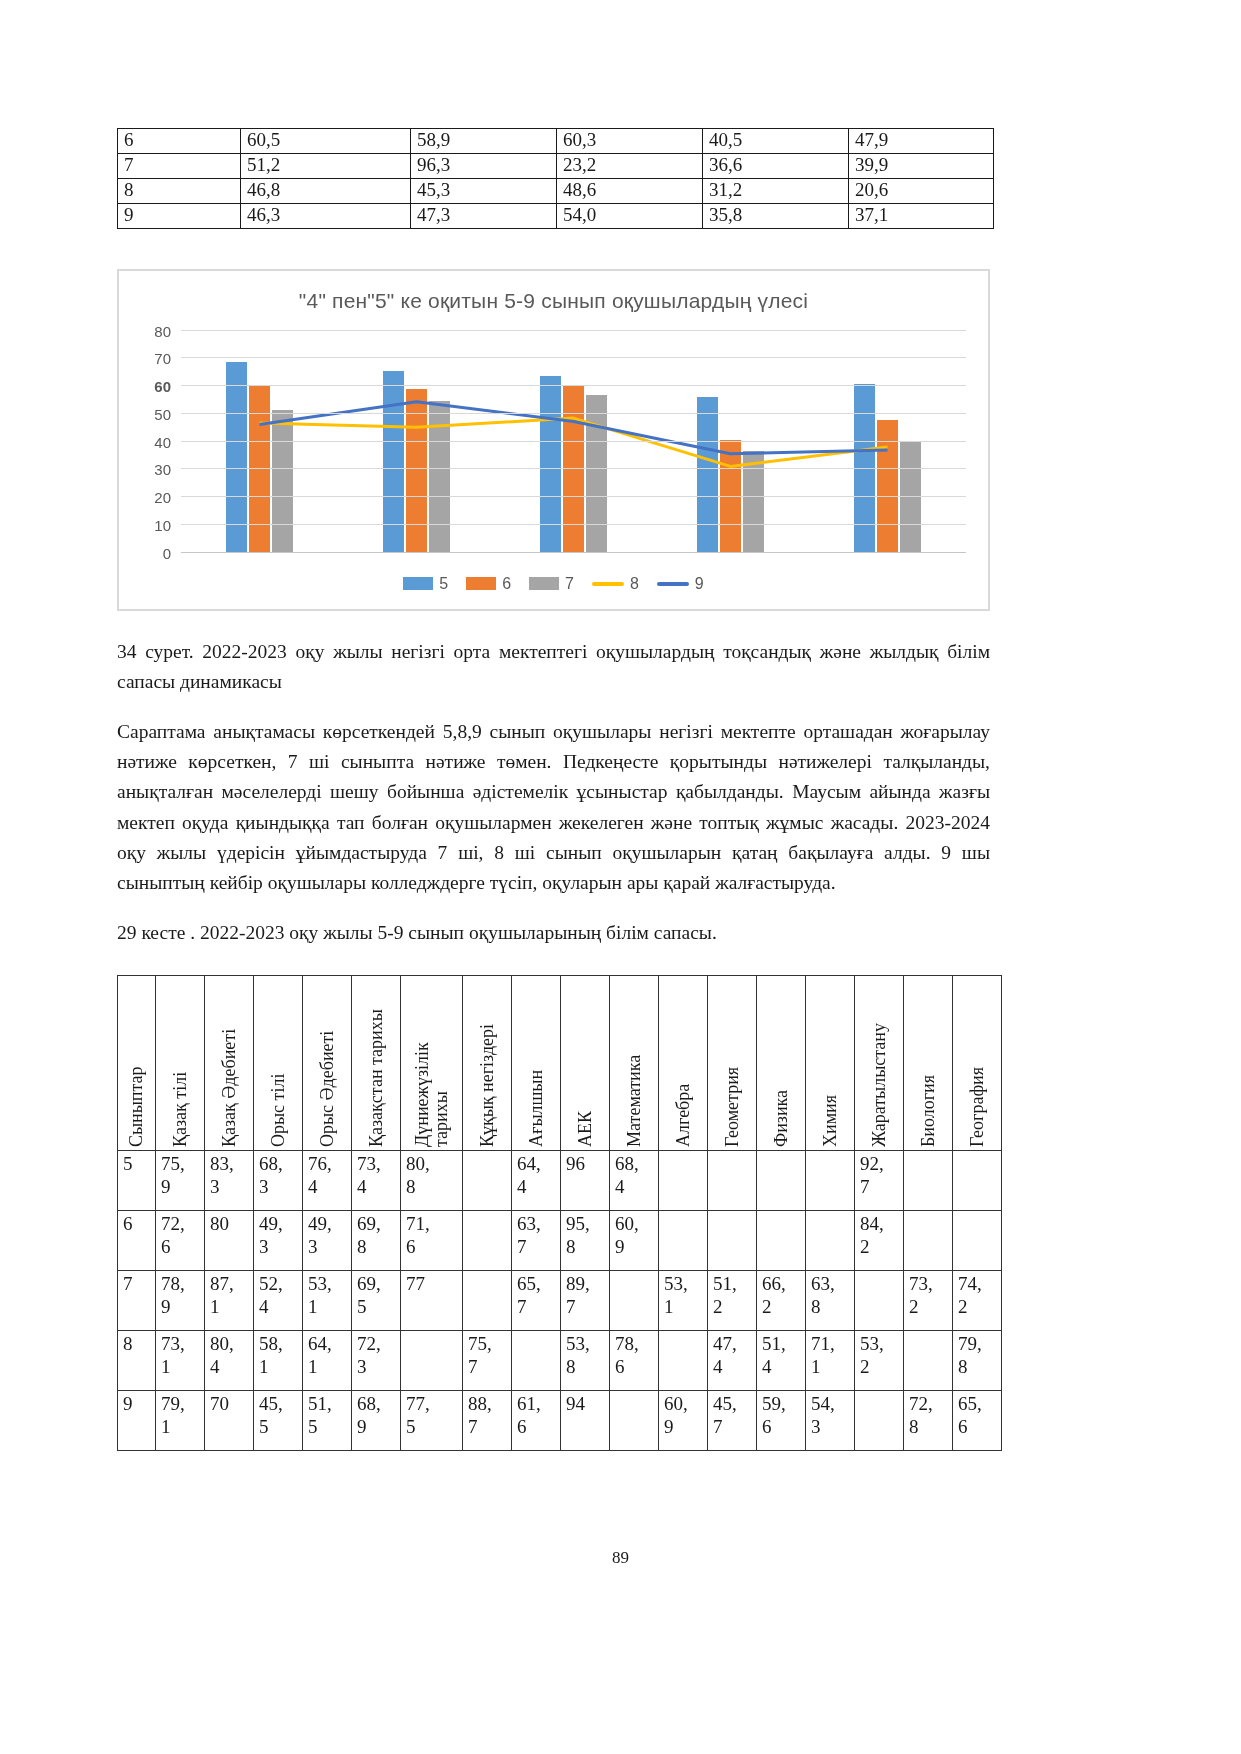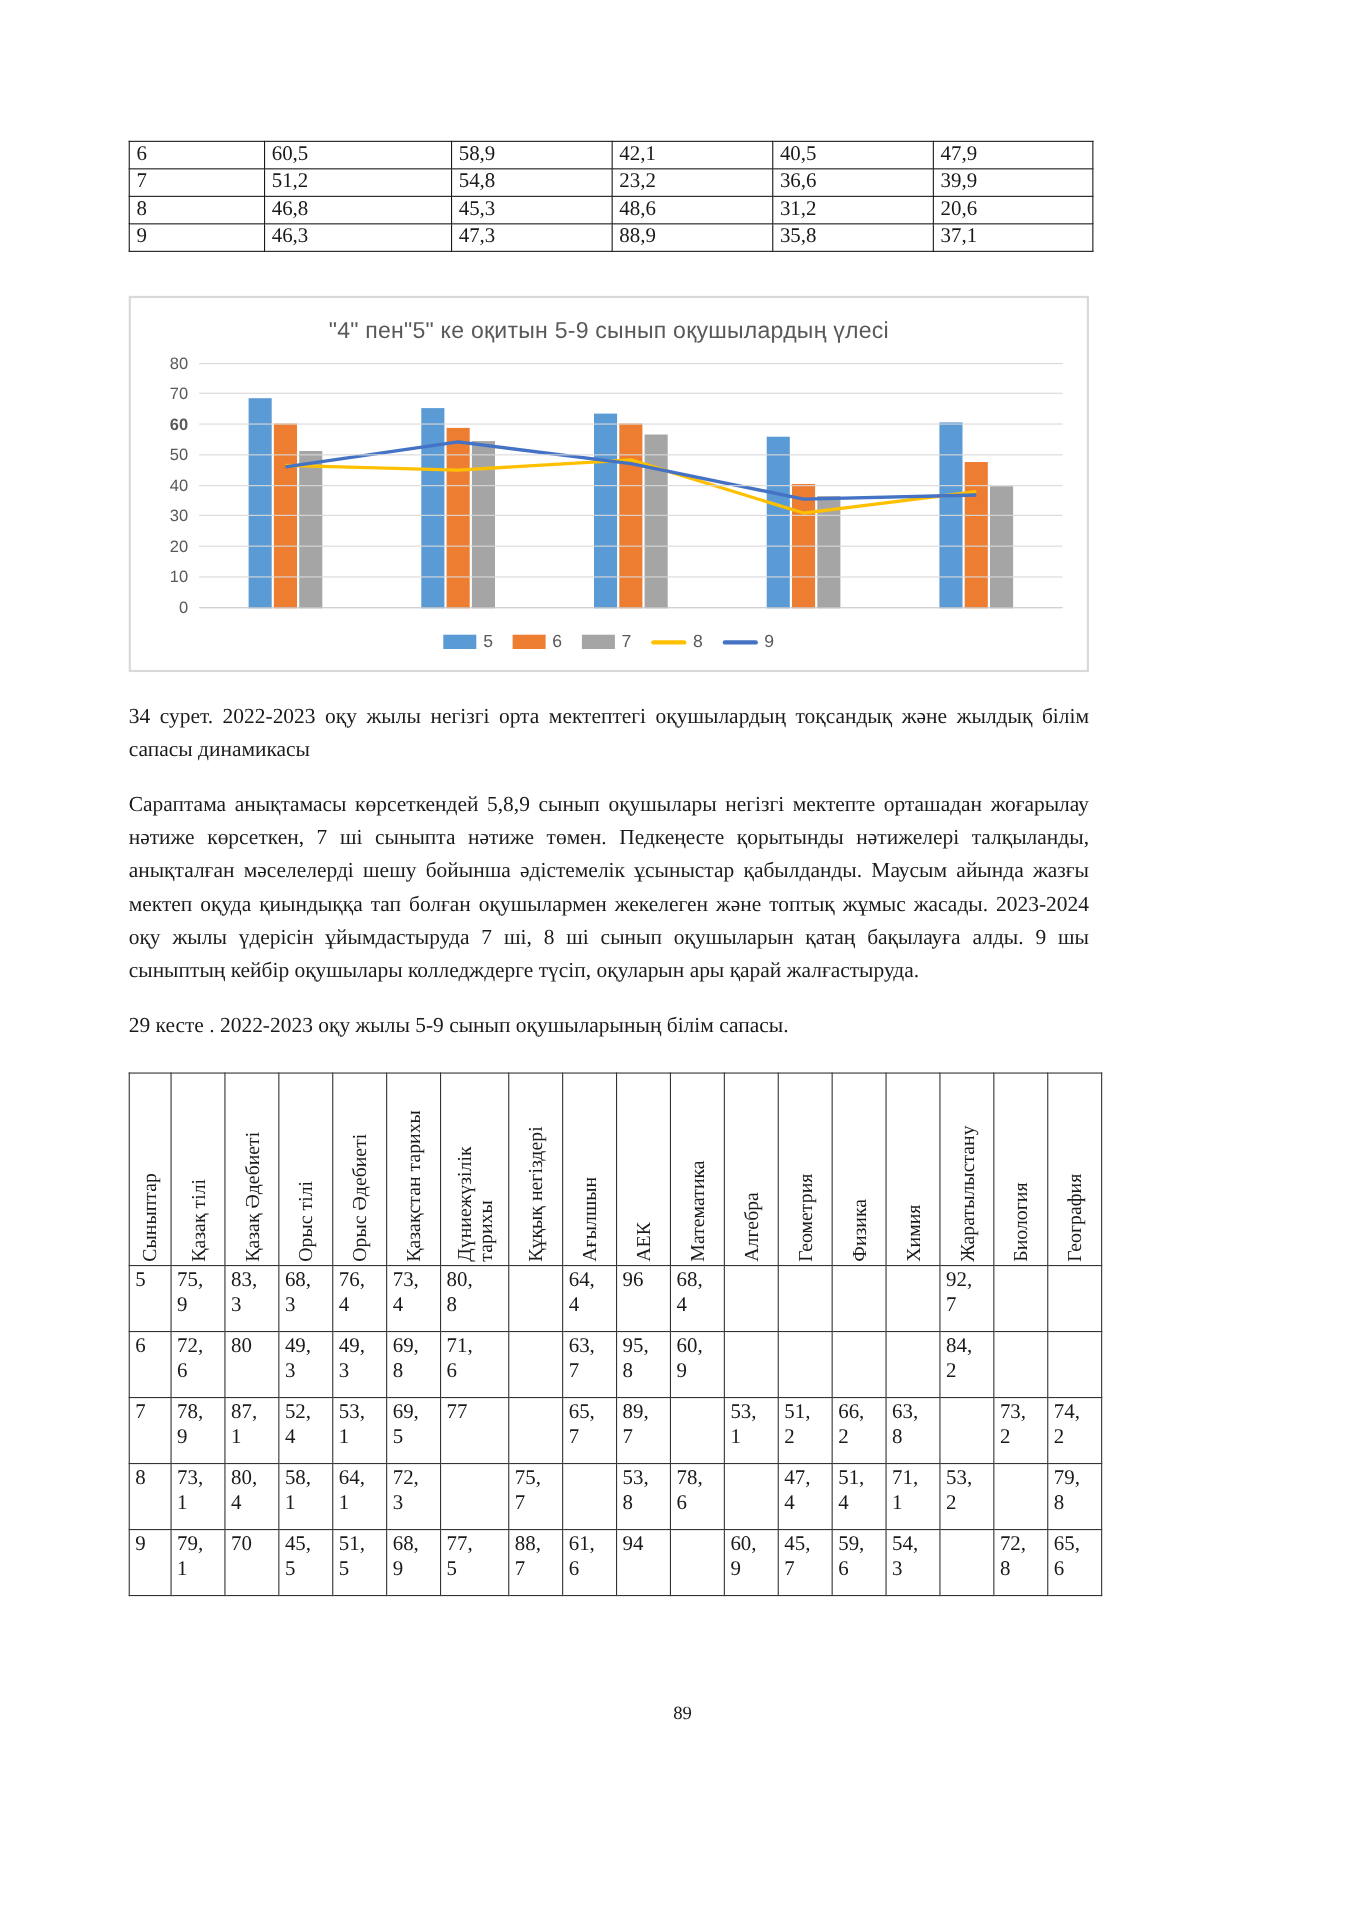--- a/index.html
+++ b/index.html
@@ -89,45 +89,45 @@
         <col style="width:146px">
       <col style="width:146px">
         <col style="width:146px">
         <col style="width:145px">
     </colgroup>
     <tbody id="top-table-body">
         <tr>
           <td>6</td>
           <td>60,5</td>
           <td>58,9</td>
-          <td>42,1</td>
+          <td>60,3</td>
           <td>40,5</td>
           <td>47,9</td>
         </tr>
         <tr>
           <td>7</td>
           <td>51,2</td>
-          <td>54,8</td>
+          <td>96,3</td>
           <td>23,2</td>
           <td>36,6</td>
           <td>39,9</td>
         </tr>
         <tr>
           <td>8</td>
           <td>46,8</td>
           <td>45,3</td>
           <td>48,6</td>
           <td>31,2</td>
           <td>20,6</td>
         </tr>
         <tr>
           <td>9</td>
           <td>46,3</td>
           <td>47,3</td>
-          <td>88,9</td>
+          <td>54,0</td>
           <td>35,8</td>
           <td>37,1</td>
         </tr>
       </tbody>
   </table>
 
   <figure class="chart-box" style="margin-left:0">
     <div class="chart-title">"4" пен"5" ке оқитын 5-9 сынып оқушылардың үлесі</div>
     <div class="chart-area" id="chart-area">
       <div class="bar-groups">

